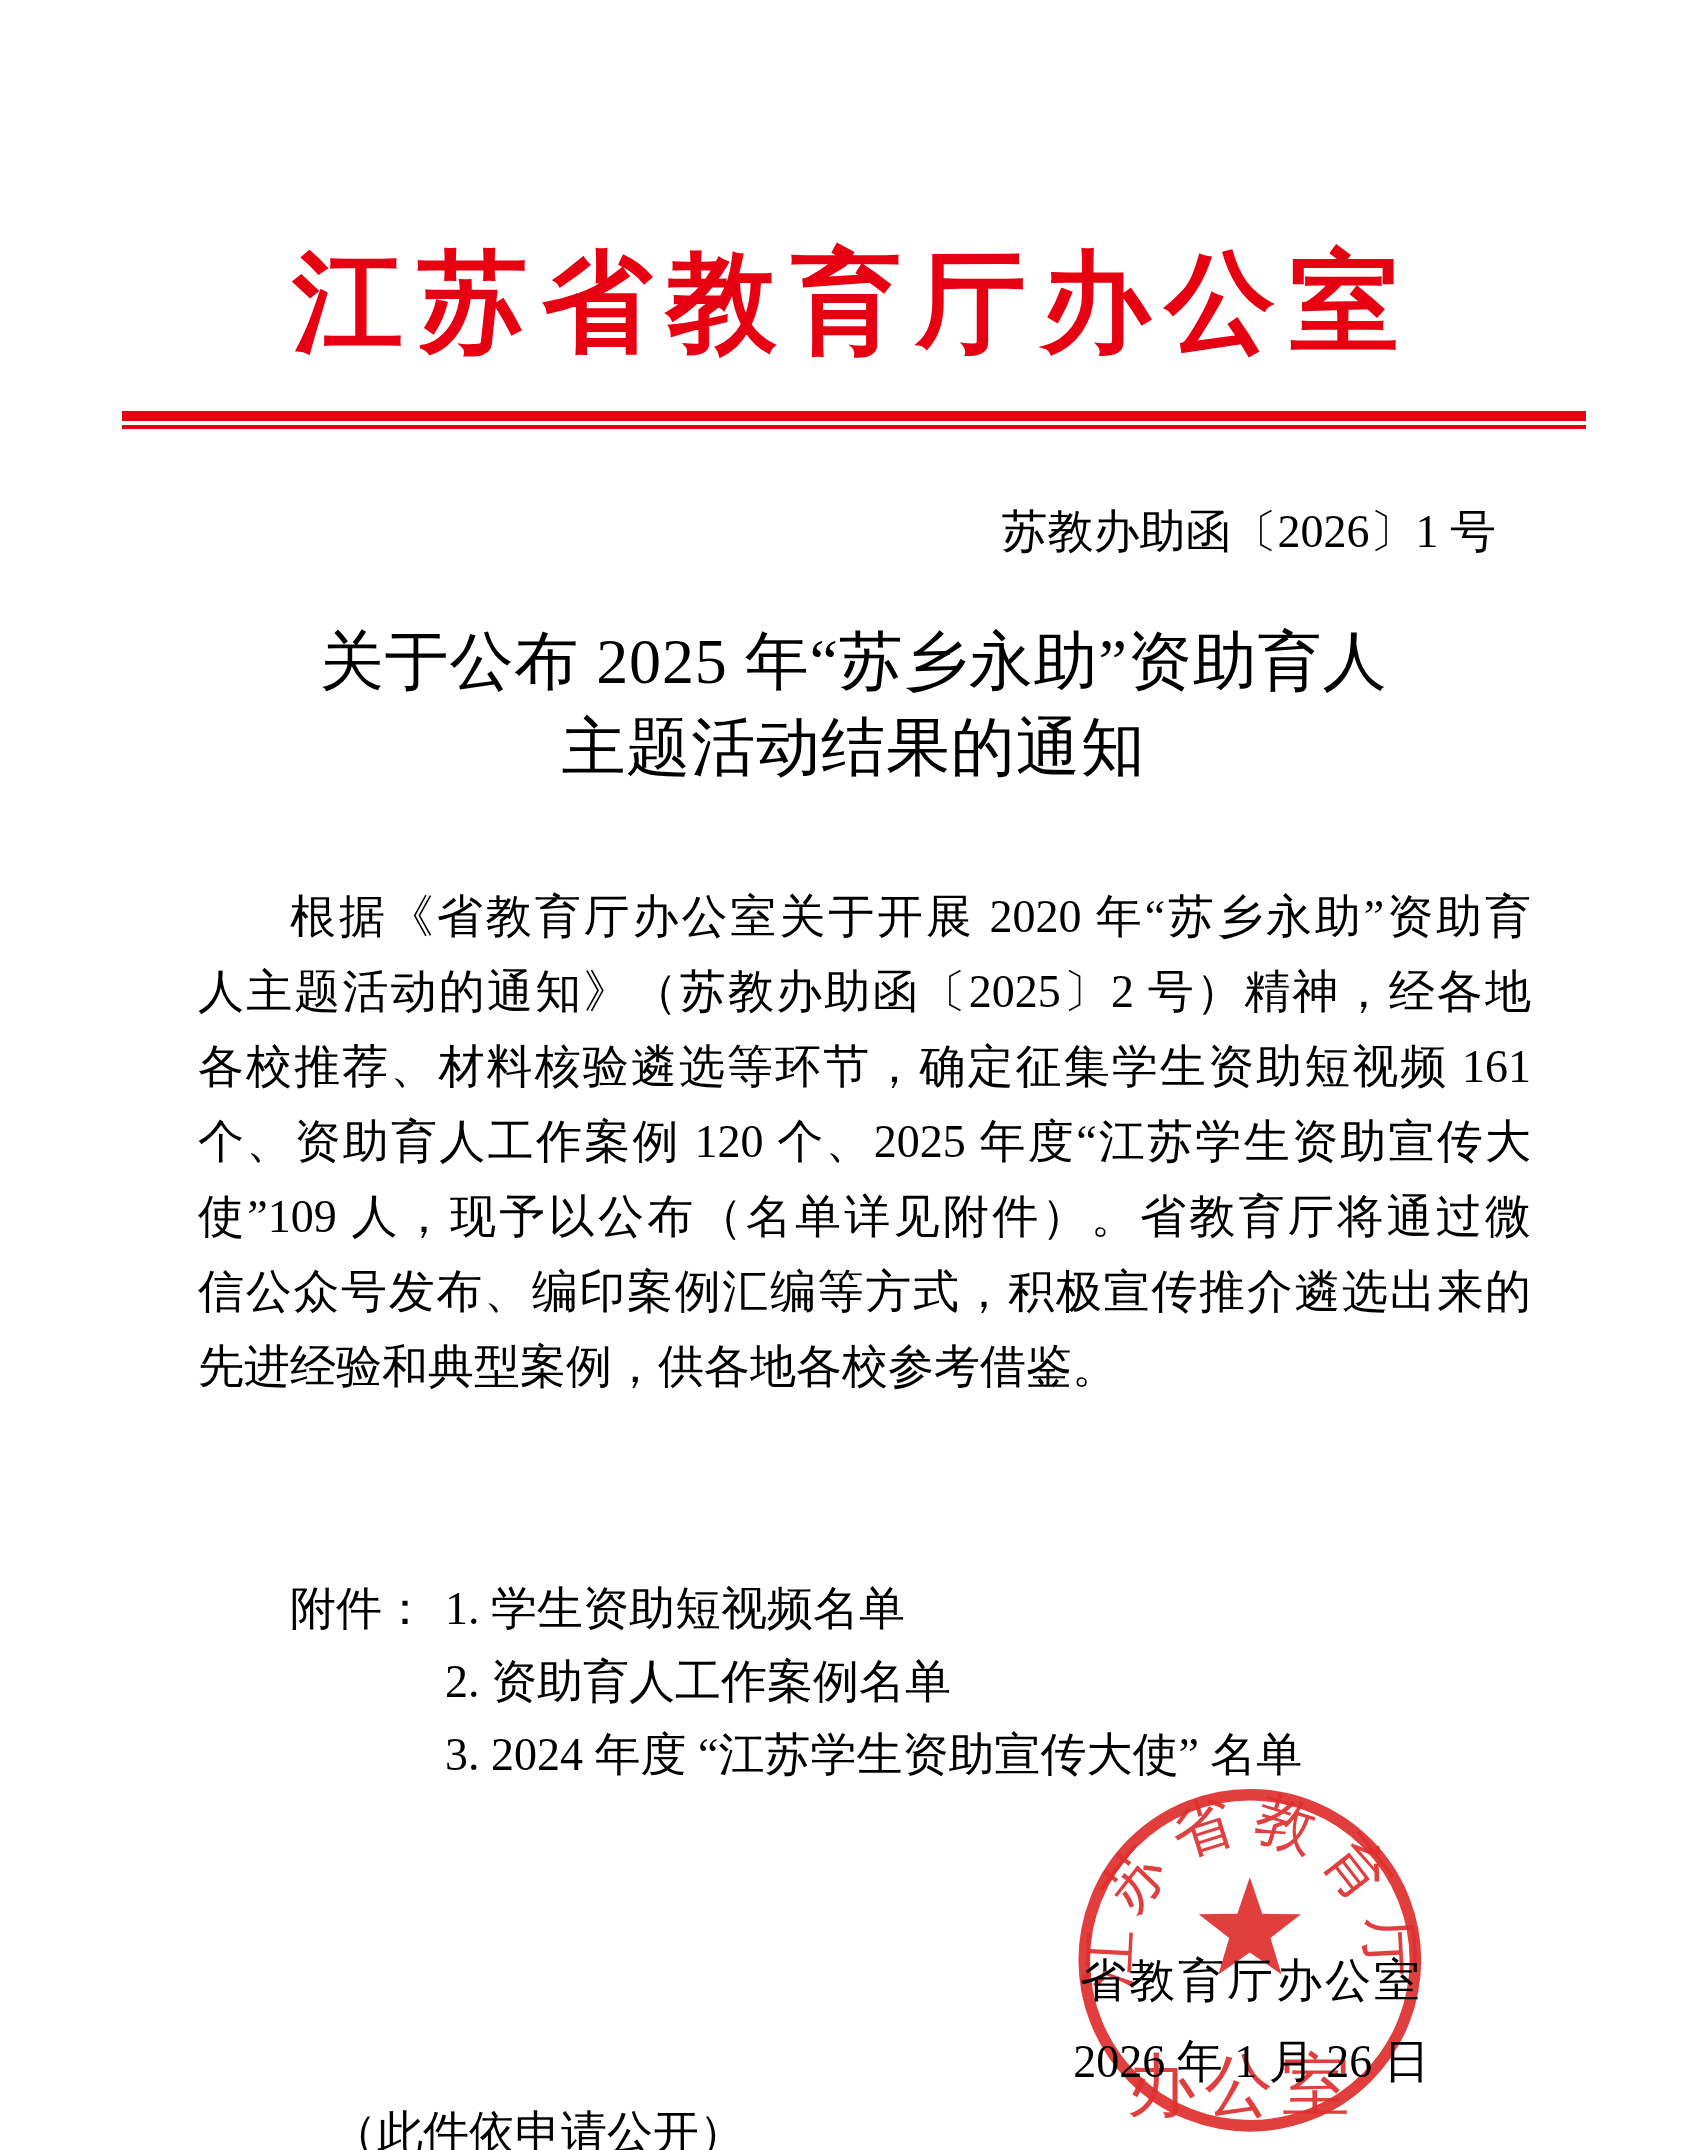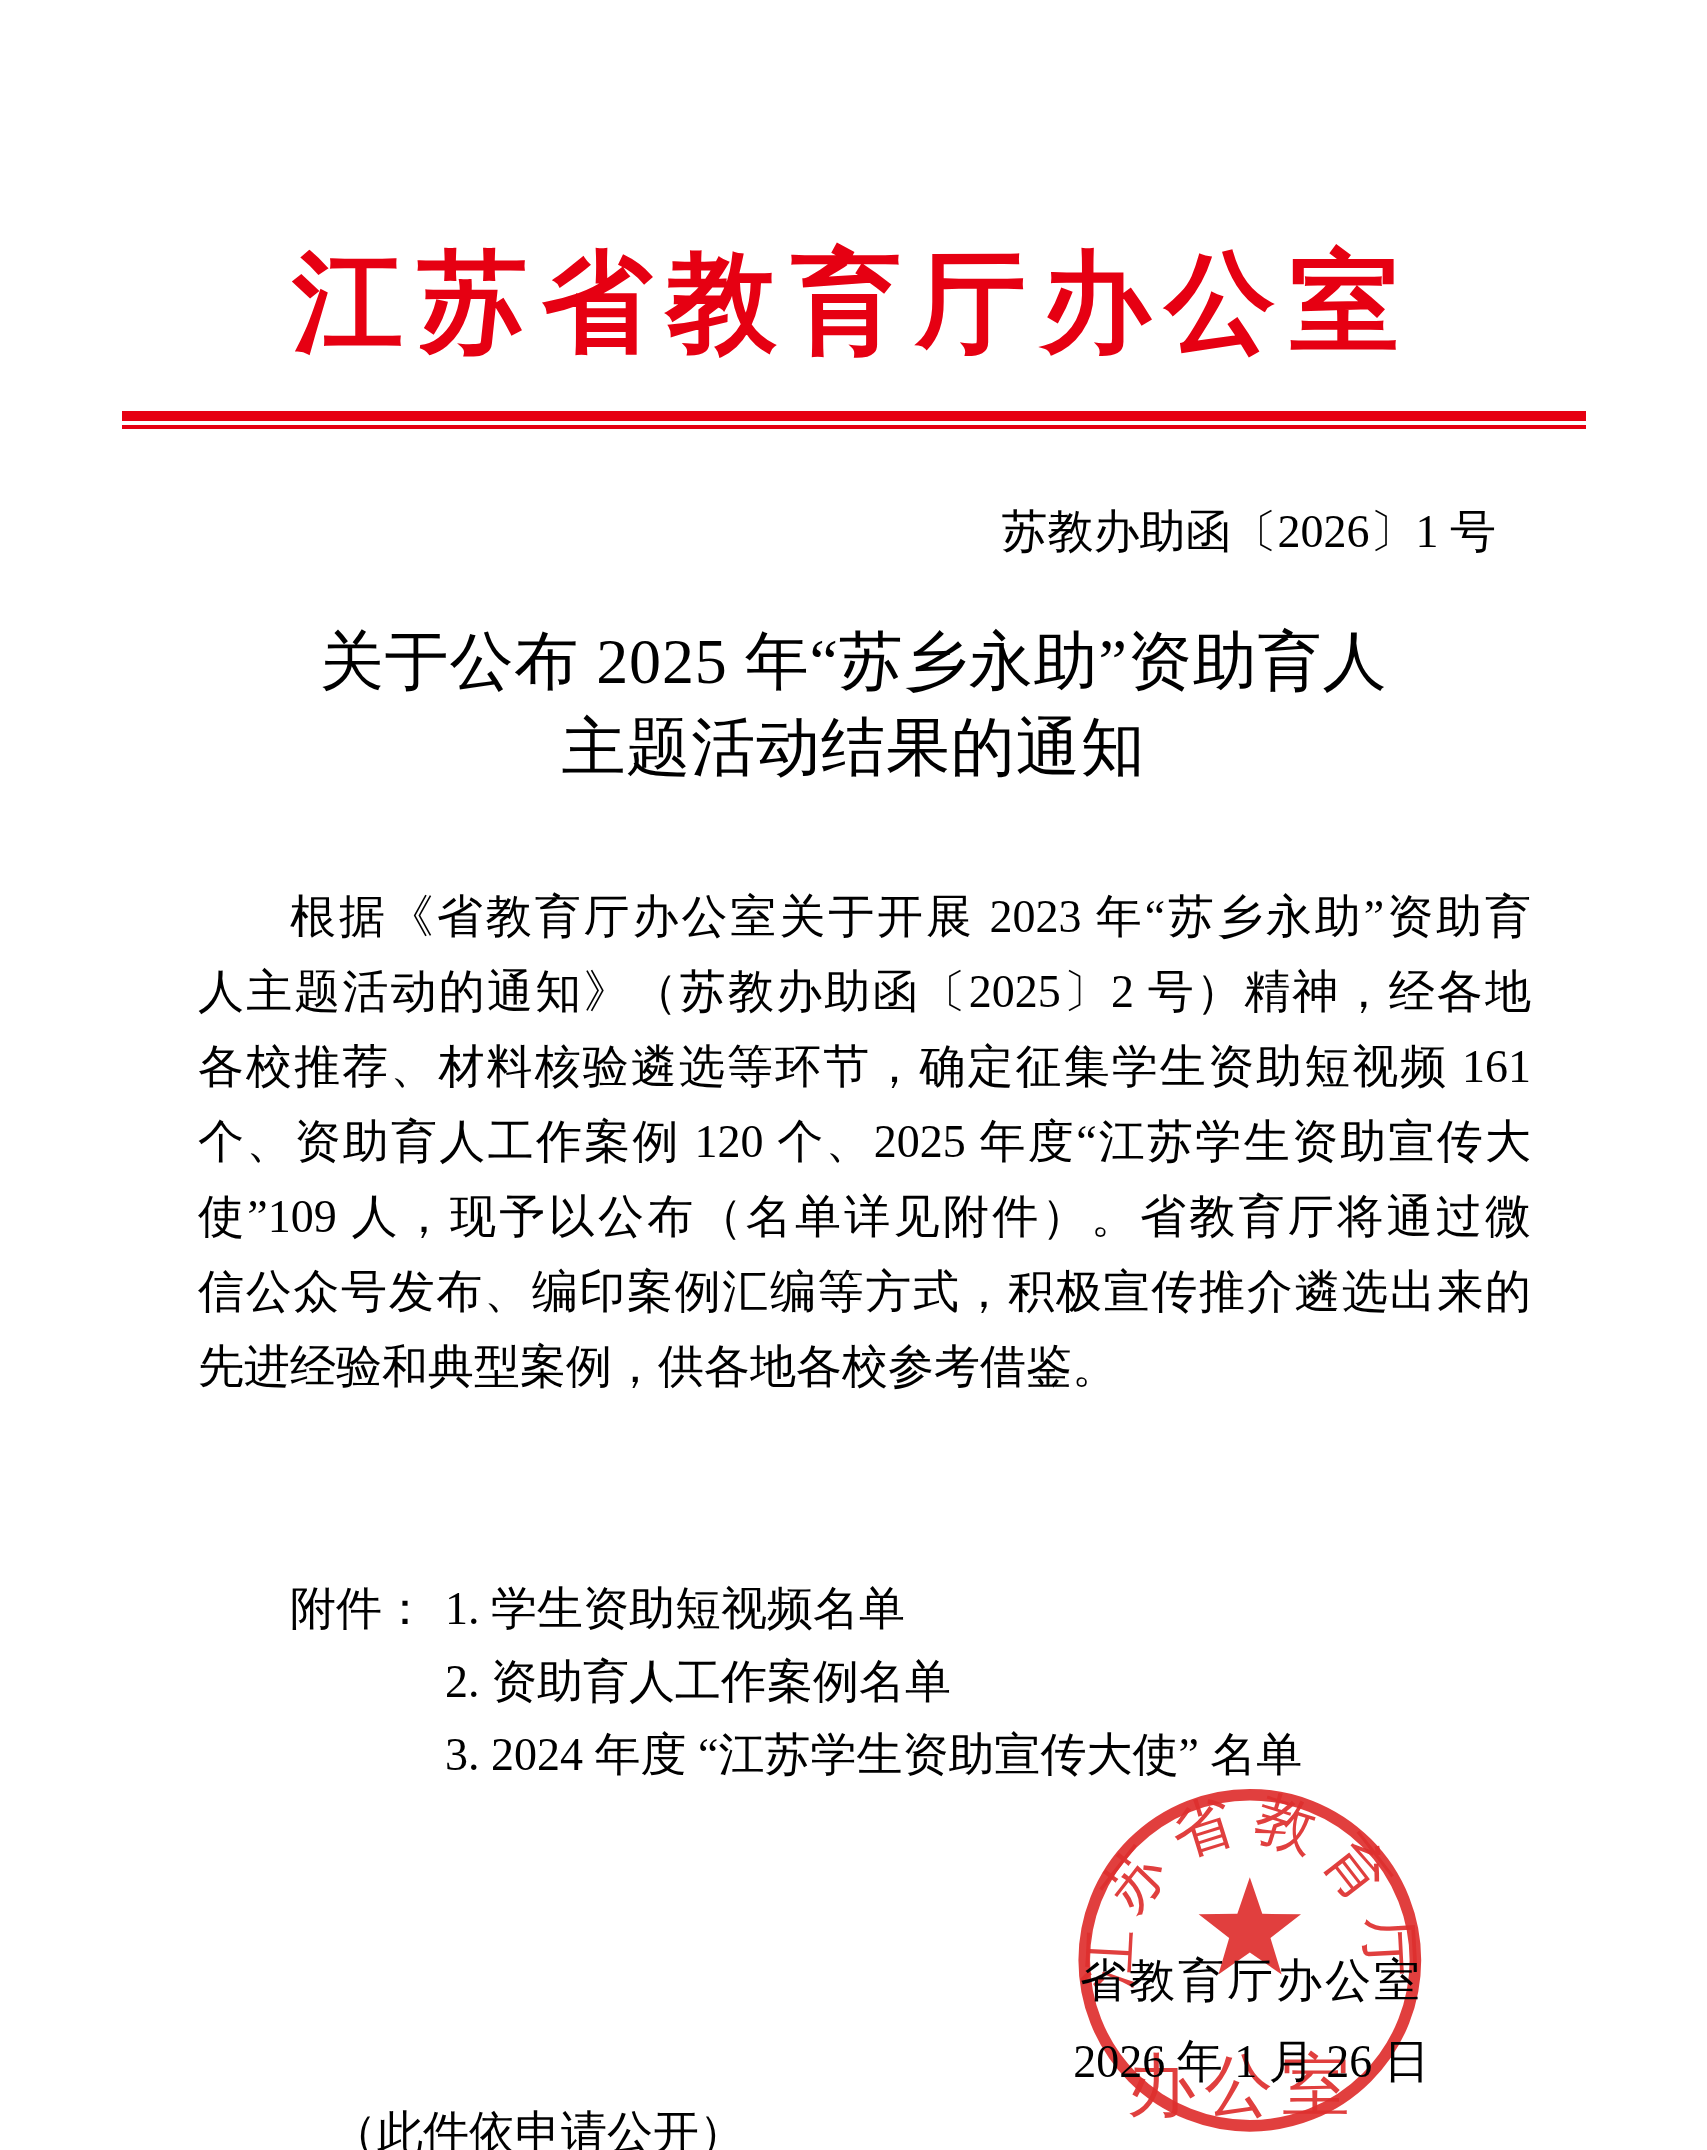--- a/index.html
+++ b/index.html
@@ -88,21 +88,21 @@
   <div class="rule rule-top-thin"></div>
 
   <div class="docnum">苏教办助函〔2026〕1 号</div>
 
   <div class="title">
     <div>关于公布 2025 年“苏乡永助”资助育人</div>
     <div>主题活动结果的通知</div>
   </div>
 
   <div class="body-block">
-    <div class="bline jl ind">根据《省教育厅办公室关于开展 2023 年“苏乡永助”资助育</div>
+    <div class="bline jl ind">根据《省教育厅办公室关于开展 2020 年“苏乡永助”资助育</div>
     <div class="bline jl">人主题活动的通知》（苏教办助函〔2025〕2 号）精神，经各地</div>
     <div class="bline jl">各校推荐、材料核验遴选等环节，确定征集学生资助短视频 161</div>
     <div class="bline jl">个、资助育人工作案例 120 个、2025 年度“江苏学生资助宣传大</div>
     <div class="bline jl">使”109 人，现予以公布（名单详见附件）。省教育厅将通过微</div>
     <div class="bline jl">信公众号发布、编印案例汇编等方式，积极宣传推介遴选出来的</div>
     <div class="bline">先进经验和典型案例，供各地各校参考借鉴。</div>
   </div>
 
   <div class="att">
     <div class="row">

